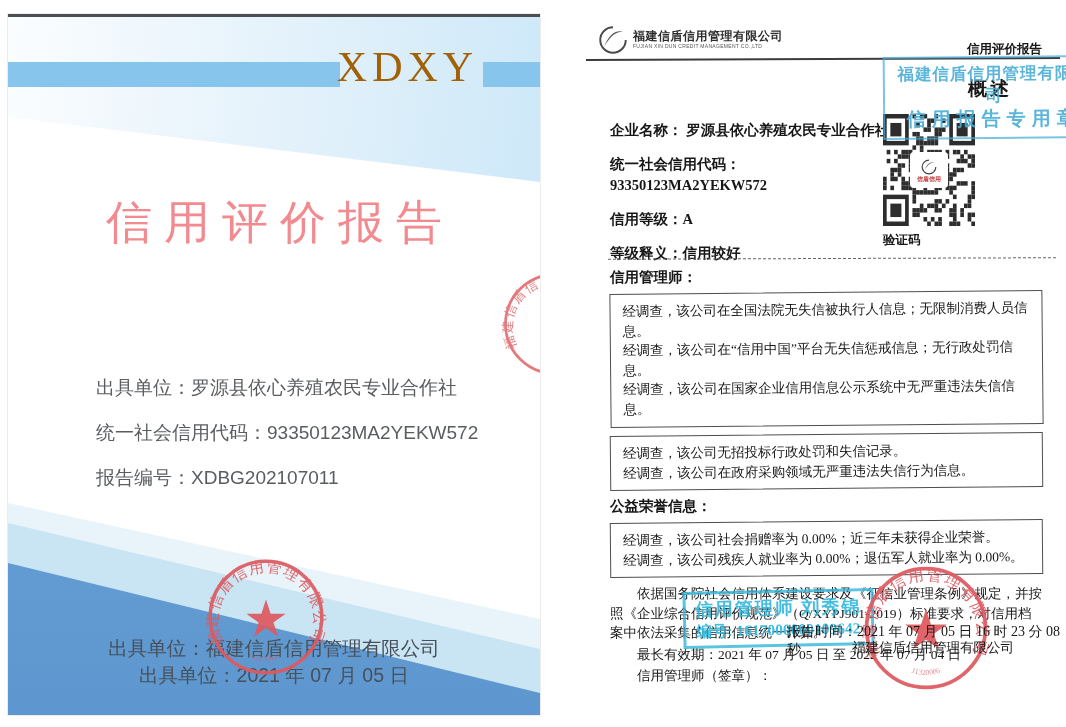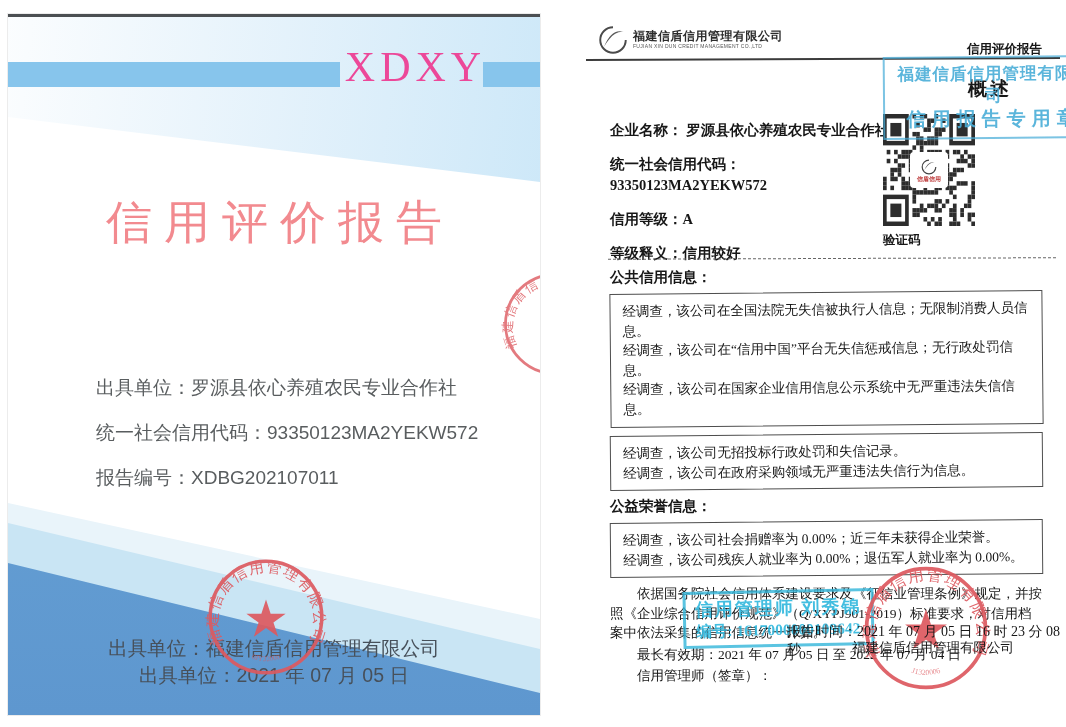--- a/index.html
+++ b/index.html
@@ -7,22 +7,22 @@
           font-family:"Liberation Sans","DejaVu Sans",sans-serif;}
   
   .page-left{position:absolute;left:8px;top:14px;width:532px;height:698px;background:#fff;
              border-top:3px solid #4b4f52;box-shadow:0 0 0 1px #ececec;overflow:hidden;}
   .cover-wash{position:absolute;left:0;top:0;width:100%;height:170px;
               background:linear-gradient(97deg,rgba(228,241,250,0.15) 0%,rgba(214,235,249,0.7) 55%,rgba(203,231,248,0.95) 100%);
               clip-path:polygon(0 0,100% 0,100% 165px,0 100px);}
   .band-seg{position:absolute;top:45px;height:25px;background:#87c5ec;}
   .band-a{left:0;width:332px;}
   .band-b{left:475px;width:57px;}
-  .brand{position:absolute;left:336px;top:26px;width:143px;text-align:center;
-         font-family:"Liberation Serif","DejaVu Serif",serif;font-size:42px;color:#ec4899;letter-spacing:5px;}
+  .brand{position:absolute;left:328px;top:26px;width:143px;text-align:center;
+         font-family:"Liberation Serif","DejaVu Serif",serif;font-size:42px;color:#a16207;letter-spacing:5px;}
   .cover-title{position:absolute;top:175px;left:0;width:100%;text-align:center;
                font-size:46px;font-weight:500;color:#f28a8f;letter-spacing:12px;text-indent:12px;}
   .cover-fields{position:absolute;left:88px;top:356px;}
   .cover-fields p{margin:0 0 15px;font-size:19px;line-height:30px;color:#595d5f;}
   .cover-footer{position:absolute;top:618px;left:0;width:100%;text-align:center;z-index:6;
                 font-size:19.5px;line-height:27px;color:#47505a;}
   .wave{position:absolute;left:0;top:0;width:532px;height:698px;}
   .waveA{background:#e9f4fa;clip-path:polygon(0 486px,532px 602px,532px 698px,0 698px);}
   .waveB{background:#c9e5f4;clip-path:polygon(0 506px,532px 632px,532px 698px,0 698px);}
   .waveC{background:linear-gradient(180deg,#7ab1dd 0%,#639dd2 70%,#5e97cf 100%);
@@ -330,21 +330,21 @@
           <path d="M8,29 Q18,4 34,9 Q23,8 15,19 Q10,25 8,29 Z" fill="#555"></path>
         </svg>
         <span>信盾信用</span>
       </div>
     </div>
     <div class="qr-caption">验证码</div>
 
     <div class="rp-dashes"></div>
 
     <div class="rp-sections">
-      <h3>公共信用信息：</h3>
+      <h3>信用管理师：</h3>
       <div class="info-box">
         <p>经调查，该公司在全国法院无失信被执行人信息；无限制消费人员信息。</p>
         <p>经调查，该公司在“信用中国”平台无失信惩戒信息；无行政处罚信息。</p>
         <p>经调查，该公司在国家企业信用信息公示系统中无严重违法失信信息。</p>
       </div>
       <div class="info-box">
         <p>经调查，该公司无招投标行政处罚和失信记录。</p>
         <p>经调查，该公司在政府采购领域无严重违法失信行为信息。</p>
       </div>
       <h3>公益荣誉信息：</h3>

